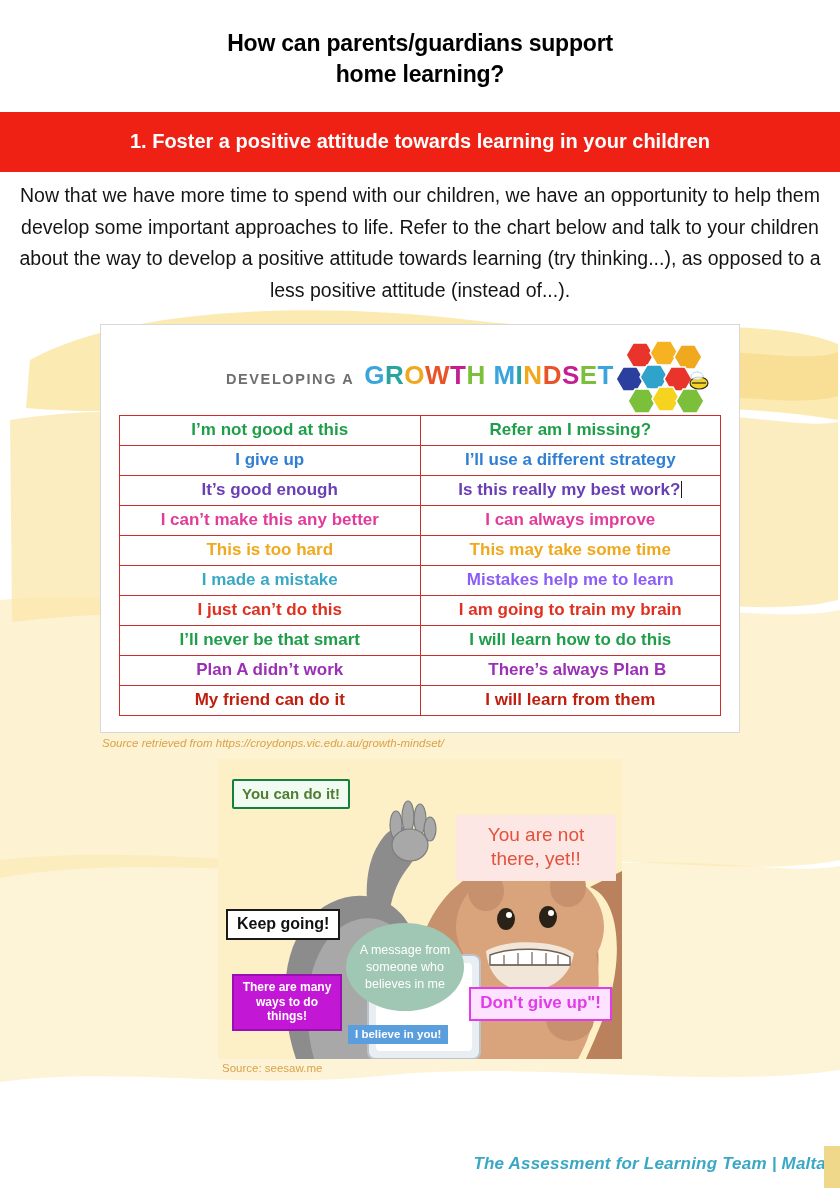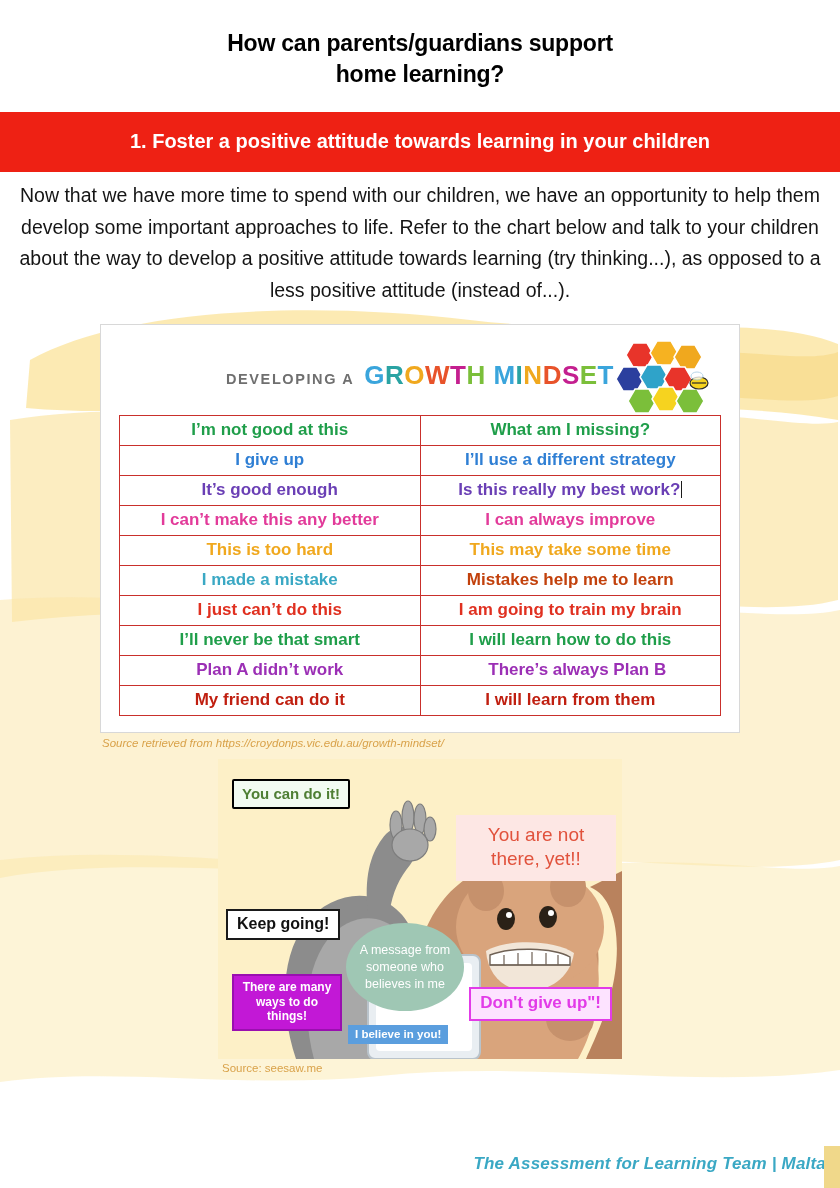--- a/index.html
+++ b/index.html
@@ -160,21 +160,21 @@
 
   
   .sticky {
     position: absolute;
     font-family: "Liberation Sans", sans-serif;
     font-weight: bold;
   }
   .s-youcan {
     left: 14px; top: 20px;
     background: #f2fbf2;
-    border: 2px solid #000000;
+    border: 2px solid #15803d;
     color: #4f7f35;
     font-size: 15px;
     padding: 4px 8px 5px 8px;
     border-radius: 2px;
   }
   .s-keepgoing {
     left: 8px; top: 150px;
     background: #ffffff;
     border: 2px solid #1a1a1a;
     color: #111111;
@@ -304,41 +304,41 @@
             <ellipse cx="84" cy="37" rx="6" ry="4" fill="#ffffff" opacity="0.75" stroke="#9dc6e0" stroke-width="1"></ellipse>
           </g>
         </svg>
       </div>
     </div>
 
     <table class="gm-table">
       <tbody id="gm-tbody">
           <tr>
             <td style="color: rgb(31, 158, 74);">I’m not good at this</td>
-            <td style="color: rgb(31, 158, 74);">What am I missing?</td>
+            <td style="color: rgb(31, 158, 74);">Refer am I missing?</td>
           </tr>
           <tr>
             <td style="color: rgb(47, 127, 212);">I give up</td>
             <td style="color: rgb(47, 127, 212);">I’ll use a different strategy</td>
           </tr>
           <tr>
             <td style="color: rgb(106, 63, 181);">It’s good enough</td>
             <td style="color: rgb(106, 63, 181);">Is this really my best work?<span class="caret"></span></td>
           </tr>
           <tr>
             <td style="color: rgb(226, 59, 154);">I can’t make this any better</td>
             <td style="color: rgb(226, 59, 154);">I can always improve</td>
           </tr>
           <tr>
             <td style="color: rgb(240, 168, 30);">This is too hard</td>
             <td style="color: rgb(240, 168, 30);">This may take some time</td>
           </tr>
           <tr>
             <td style="color: rgb(58, 168, 196);">I made a mistake</td>
-            <td style="color: #c2410c; margin-left: 44px;">Mistakes help me to learn</td>
+            <td style="color: #8b5cf6; margin-left: 44px;">Mistakes help me to learn</td>
           </tr>
           <tr>
             <td style="color: rgb(224, 48, 32);">I just can’t do this</td>
             <td style="color: rgb(224, 48, 32);">I am going to train my brain</td>
           </tr>
           <tr>
             <td style="color: rgb(31, 158, 74);">I’ll never be that smart</td>
             <td style="color: rgb(31, 158, 74);">I will learn how to do this</td>
           </tr>
           <tr>

